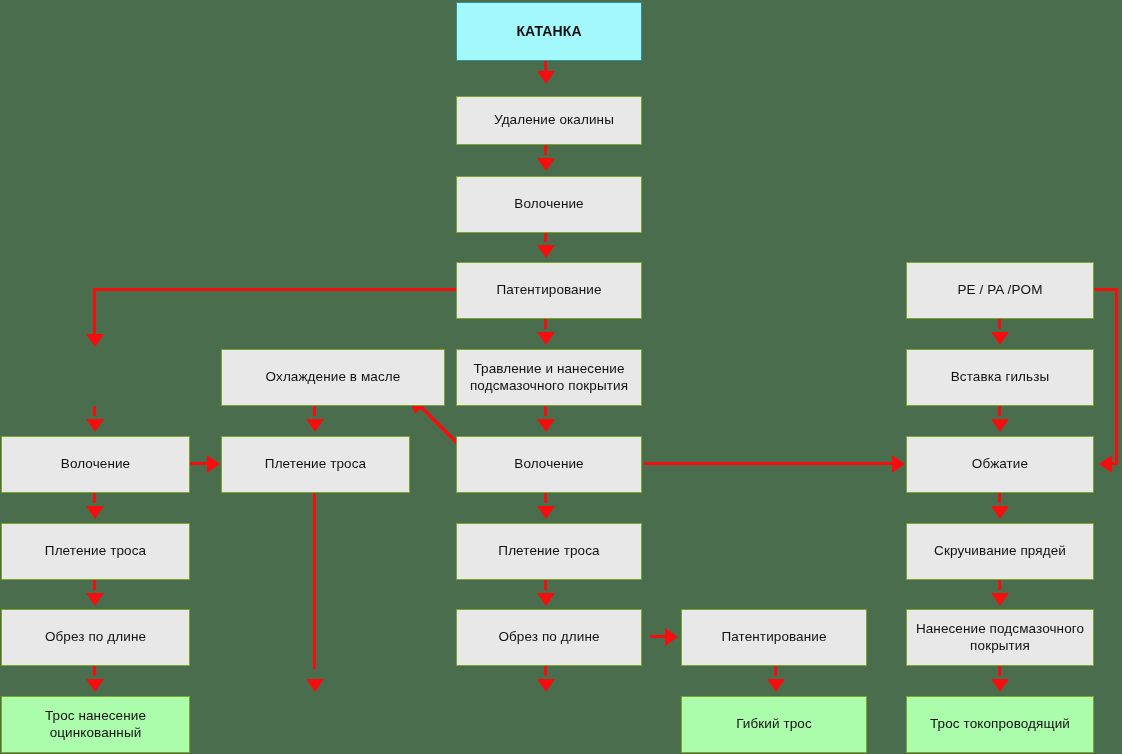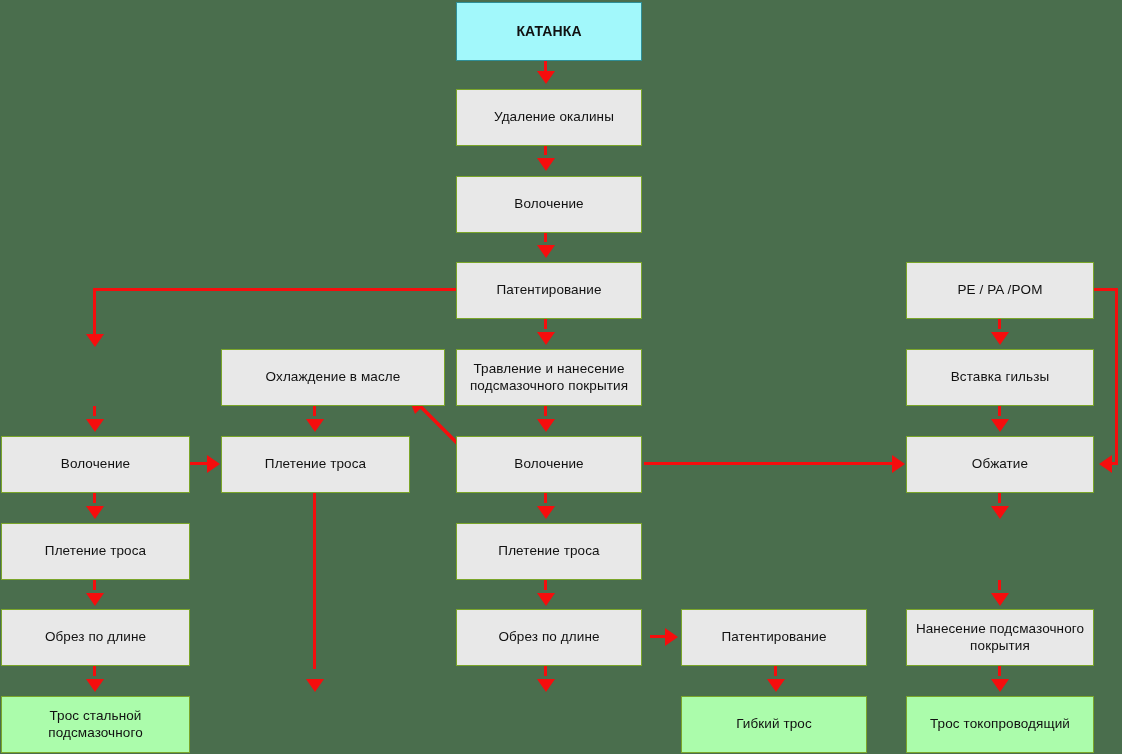--- a/index.html
+++ b/index.html
@@ -135,21 +135,21 @@
   <div class="ah down" style="left:990.5px;top:506px;"></div>
 
   <div class="ln v" style="left:998px;top:580px;height:10px;"></div>
   <div class="ah down" style="left:990.5px;top:593px;"></div>
 
   <div class="ln v" style="left:998px;top:666px;height:10px;"></div>
   <div class="ah down" style="left:990.5px;top:679px;"></div>
 
   <div class="node start" style="left:456px;top:2px;width:186px;height:59px;font-weight:bold;">КАТАНКА</div>
 
-  <div class="node" style="left:456px;top:89px;width:186px;height:57px;padding-left:16px;">Удаление окалины</div>
+  <div class="node" style="left:456px;top:96px;width:186px;height:49px;padding-left:16px;">Удаление окалины</div>
 
   <div class="node" style="left:456px;top:176px;width:186px;height:57px;">Волочение</div>
 
   <div class="node" style="left:456px;top:262px;width:186px;height:57px;">Патентирование</div>
 
   <div class="node" style="left:456px;top:349px;width:186px;height:57px;">Травление и нанесение подсмазочного покрытия</div>
 
   <div class="node" style="left:456px;top:436px;width:186px;height:57px;">Волочение</div>
 
   <div class="node" style="left:456px;top:523px;width:186px;height:57px;">Плетение троса</div>
@@ -157,35 +157,36 @@
   <div class="node" style="left:456px;top:609px;width:186px;height:57px;">Обрез по длине</div>
 
 
 
   <div class="node" style="left:1px;top:436px;width:189px;height:57px;">Волочение</div>
 
   <div class="node" style="left:1px;top:523px;width:189px;height:57px;">Плетение троса</div>
 
   <div class="node" style="left:1px;top:609px;width:189px;height:57px;">Обрез по длине</div>
 
-  <div class="node product" style="left:1px;top:696px;width:189px;height:57px;">Трос стальной подсмазочного</div>
+  <div class="node product" style="left:1px;top:696px;width:189px;height:57px;">Трос нанесение оцинкованный</div>
 
   <div class="node" style="left:221px;top:349px;width:224px;height:57px;">Охлаждение в масле</div>
 
   <div class="node" style="left:221px;top:436px;width:189px;height:57px;">Плетение троса</div>
 
 
   <div class="node" style="left:681px;top:609px;width:186px;height:57px;">Патентирование</div>
 
   <div class="node product" style="left:681px;top:696px;width:186px;height:57px;">Гибкий трос</div>
 
   <div class="node" style="left:906px;top:262px;width:188px;height:57px;">PE / PA /POM</div>
 
   <div class="node" style="left:906px;top:349px;width:188px;height:57px;">Вставка гильзы</div>
 
   <div class="node" style="left:906px;top:436px;width:188px;height:57px;">Обжатие</div>
 
+  <div class="node" style="left:906px;top:523px;width:188px;height:57px;">Скручивание прядей</div>
 
   <div class="node" style="left:906px;top:609px;width:188px;height:57px;">Нанесение подсмазочного покрытия</div>
 
   <div class="node product" style="left:906px;top:696px;width:188px;height:57px;">Трос токопроводящий</div>
 
 </div>
 
 </body></html>

